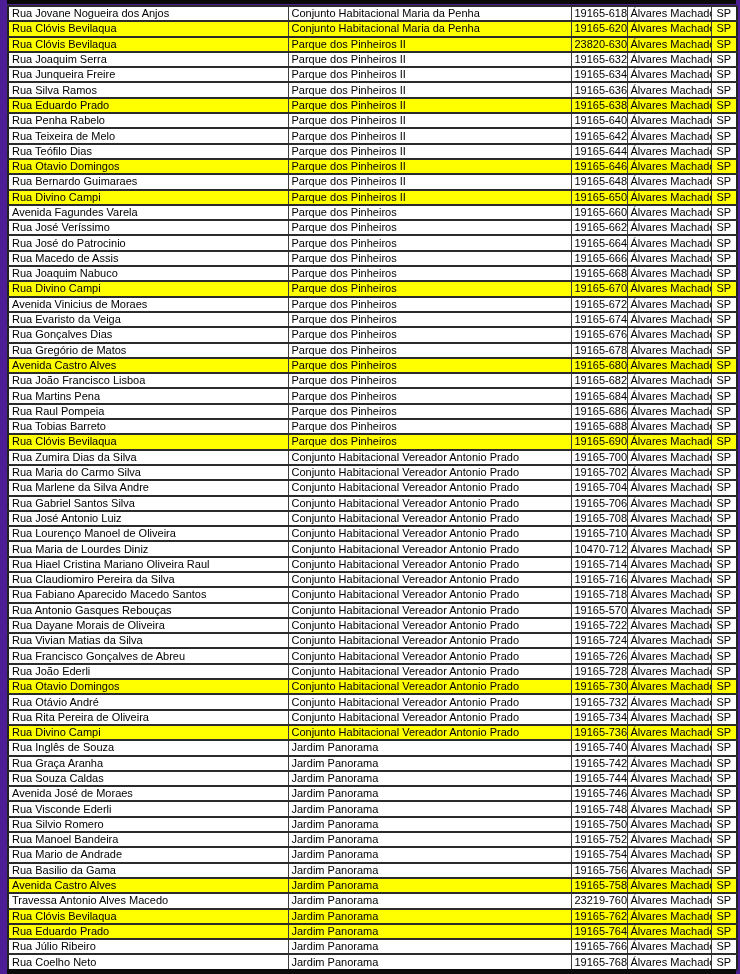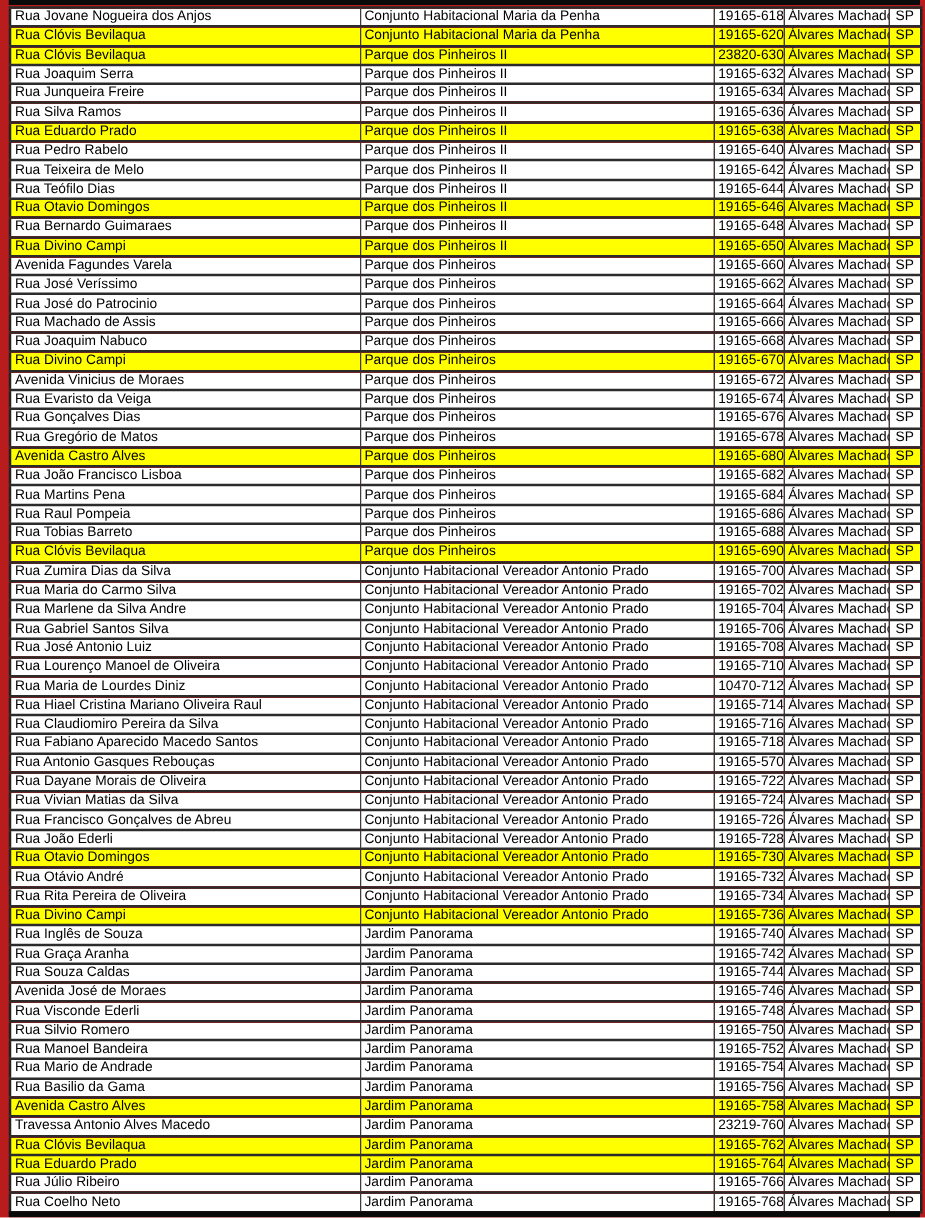--- a/index.html
+++ b/index.html
@@ -1,20 +1,20 @@
 <!DOCTYPE html>
 <html><head>
 <meta charset="utf-8">
 <style>
   html, body { margin: 0; padding: 0; background: #ffffff; }
   .page {
     position: relative;
     width: 740px;
     height: 974px;
-    background: #b91c1c;
+    background: #4c1d95;
     overflow: hidden;
     font-family: "Liberation Sans", sans-serif;
   }
   .edge-bar {
     position: absolute;
     left: 7px;
     width: 729px;
     height: 4px;
     background: #0a0a0a;
   }
@@ -106,21 +106,21 @@
           <td class="state">SP</td>
         </tr>
         <tr class="highlight">
           <td class="street">Rua Eduardo Prado</td>
           <td class="neighborhood">Parque dos Pinheiros II</td>
           <td class="cep">19165-638</td>
           <td class="city">Álvares Machado</td>
           <td class="state">SP</td>
         </tr>
         <tr>
-          <td class="street">Rua Pedro Rabelo</td>
+          <td class="street">Rua Penha Rabelo</td>
           <td class="neighborhood">Parque dos Pinheiros II</td>
           <td class="cep">19165-640</td>
           <td class="city">Álvares Machado</td>
           <td class="state">SP</td>
         </tr>
         <tr>
           <td class="street">Rua Teixeira de Melo</td>
           <td class="neighborhood">Parque dos Pinheiros II</td>
           <td class="cep">19165-642</td>
           <td class="city">Álvares Machado</td>
@@ -169,21 +169,21 @@
           <td class="state">SP</td>
         </tr>
         <tr>
           <td class="street">Rua José do Patrocinio</td>
           <td class="neighborhood">Parque dos Pinheiros</td>
           <td class="cep">19165-664</td>
           <td class="city">Álvares Machado</td>
           <td class="state">SP</td>
         </tr>
         <tr>
-          <td class="street">Rua Machado de Assis</td>
+          <td class="street">Rua Macedo de Assis</td>
           <td class="neighborhood">Parque dos Pinheiros</td>
           <td class="cep">19165-666</td>
           <td class="city">Álvares Machado</td>
           <td class="state">SP</td>
         </tr>
         <tr>
           <td class="street">Rua Joaquim Nabuco</td>
           <td class="neighborhood">Parque dos Pinheiros</td>
           <td class="cep">19165-668</td>
           <td class="city">Álvares Machado</td>

